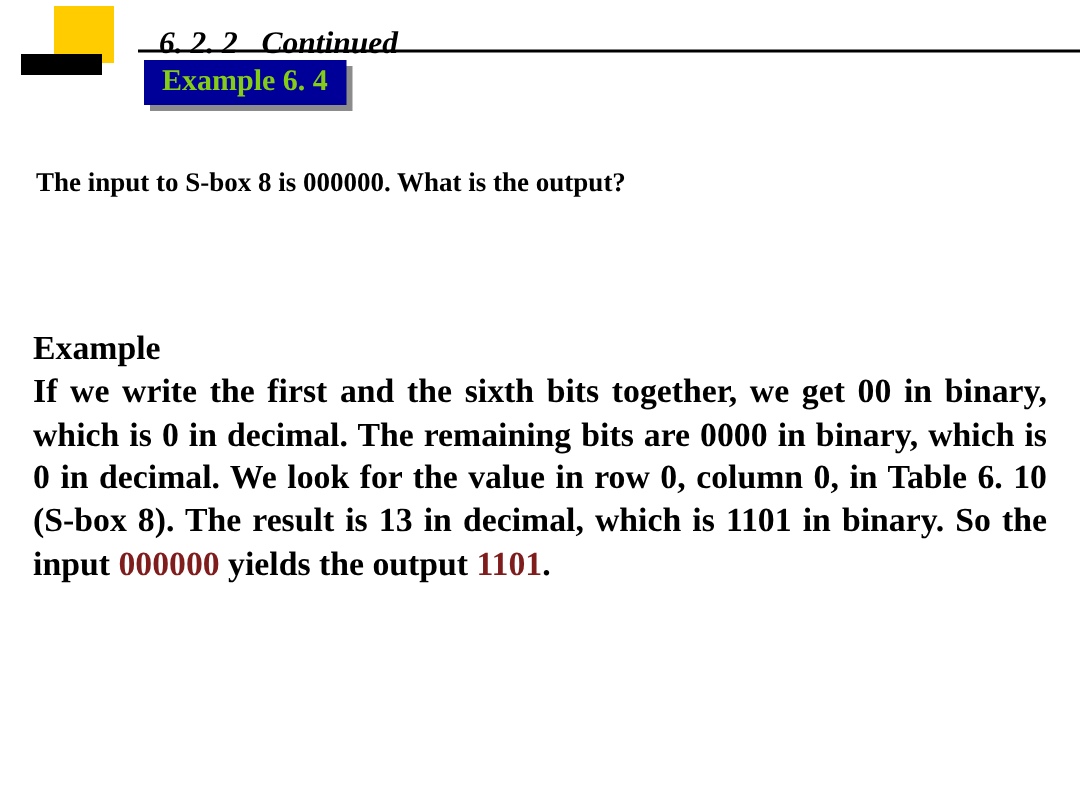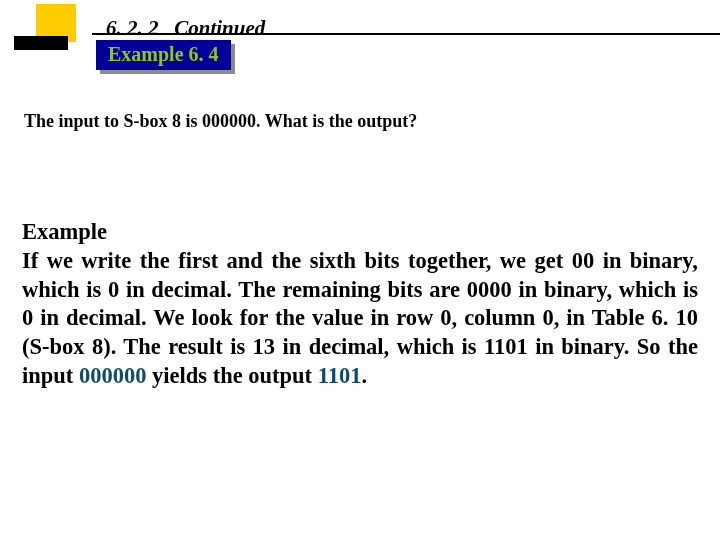--- a/index.html
+++ b/index.html
@@ -87,21 +87,21 @@
     right: 22px;
     font-size: 22.5px;
     font-weight: bold;
     line-height: 1.28;
     text-align: justify;
   }
   .solution-label {
     display: block;
   }
   .hl {
-    color: #0c4a6e;
+    color: #7f1d1d;
   }
 </style>
 </head>
 <body>
 
 <div class="slide">
 
   <div class="deco-yellow"></div>
   <div class="deco-black"></div>
 

